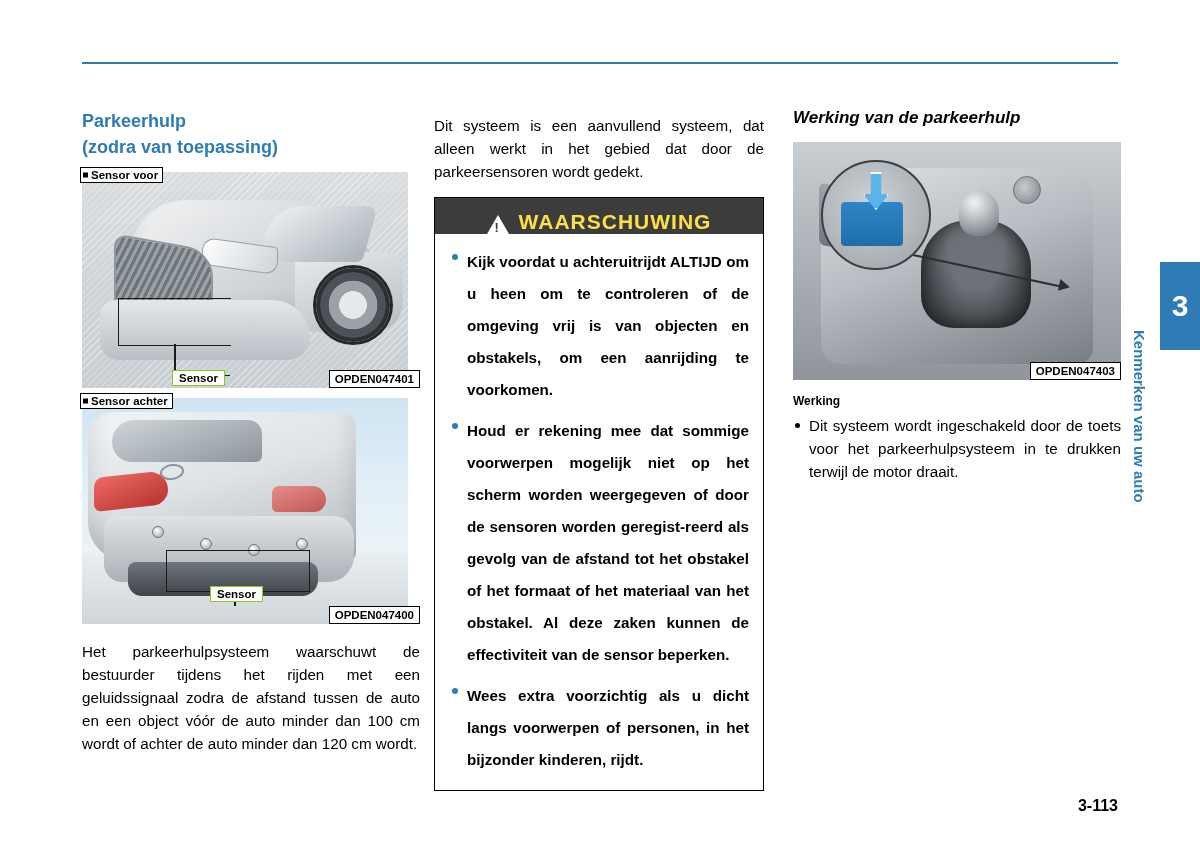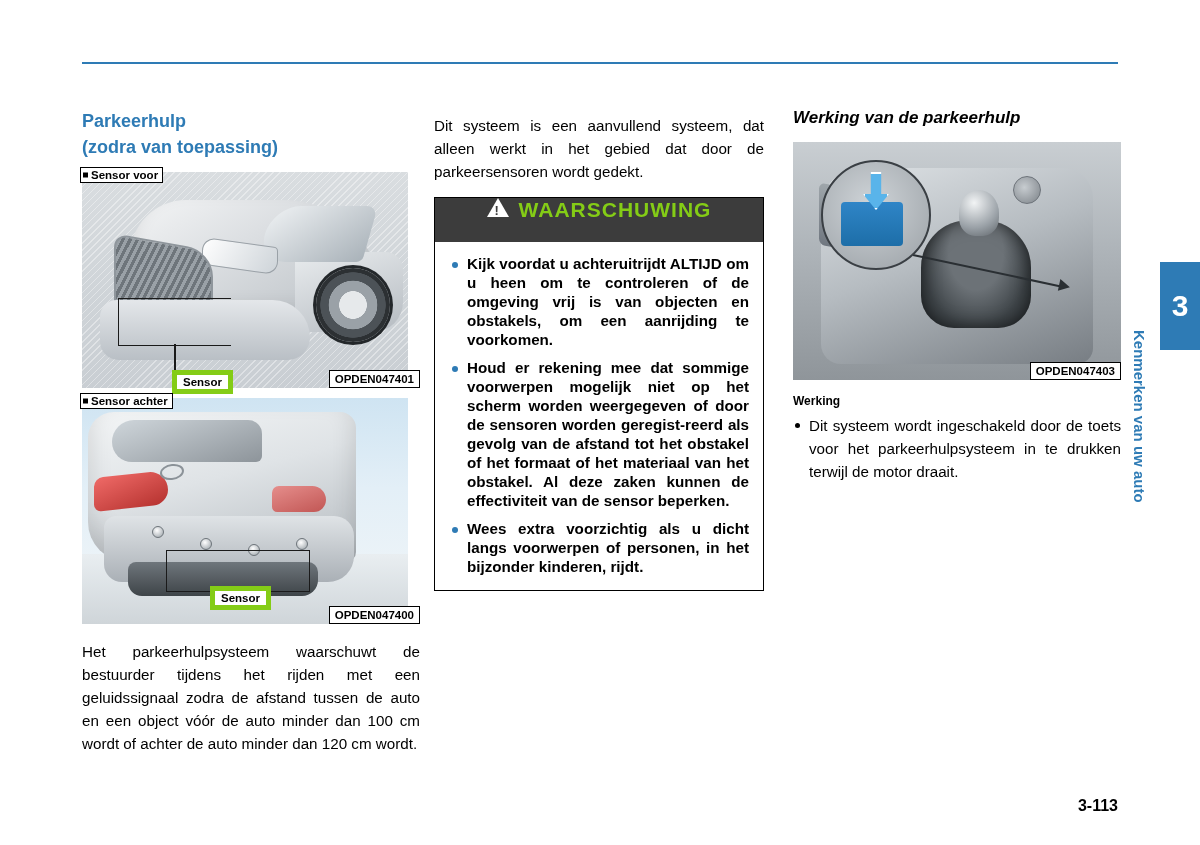--- a/index.html
+++ b/index.html
@@ -124,21 +124,21 @@
     background: #ffffff;
     border: 1px solid #000;
     font-size: 11.5px;
     font-weight: bold;
     padding: 2px 5px;
     z-index: 4;
   }
   .label-box {
     position: absolute;
     background: #ffffff;
-    border: 5px solid #84cc16;
+    border: 1px solid #84cc16;
     font-size: 11.5px;
     font-weight: bold;
     padding: 1px 6px;
     z-index: 4;
   }
 
   
   #fig-front {
     width: 326px;
     height: 216px;
@@ -398,24 +398,24 @@
   }
 
   
   .warning-box {
     margin-top: 14px;
     border: 1px solid #000;
     background: #ffffff;
   }
   .warning-head {
     background: #3c3c3c;
-    color: #84cc16;
-    height: 44px;
+    color: #fde047;
+    height: 36px;
     display: flex;
-    align-items: flex-start;
+    align-items: flex-end;
     justify-content: center;
     gap: 10px;
   }
   .warning-head-title {
     font-size: 21px;
     font-weight: bold;
     letter-spacing: 1px;
   }
   .warn-tri {
     width: 0; height: 0;
@@ -439,21 +439,21 @@
   ul.warn-list {
     margin: 0;
     padding: 0;
     list-style: none;
   }
   ul.warn-list li {
     position: relative;
     padding-left: 18px;
     margin-bottom: 9px;
     font-size: 15.2px;
-    line-height: 19px;
+    line-height: 32px;
     font-weight: bold;
     text-align: justify;
   }
   ul.warn-list li:last-child { margin-bottom: 0; }
   ul.warn-list li::before {
     content: "";
     position: absolute;
     left: 3px;
     top: 8px;
     width: 6px; height: 6px;

